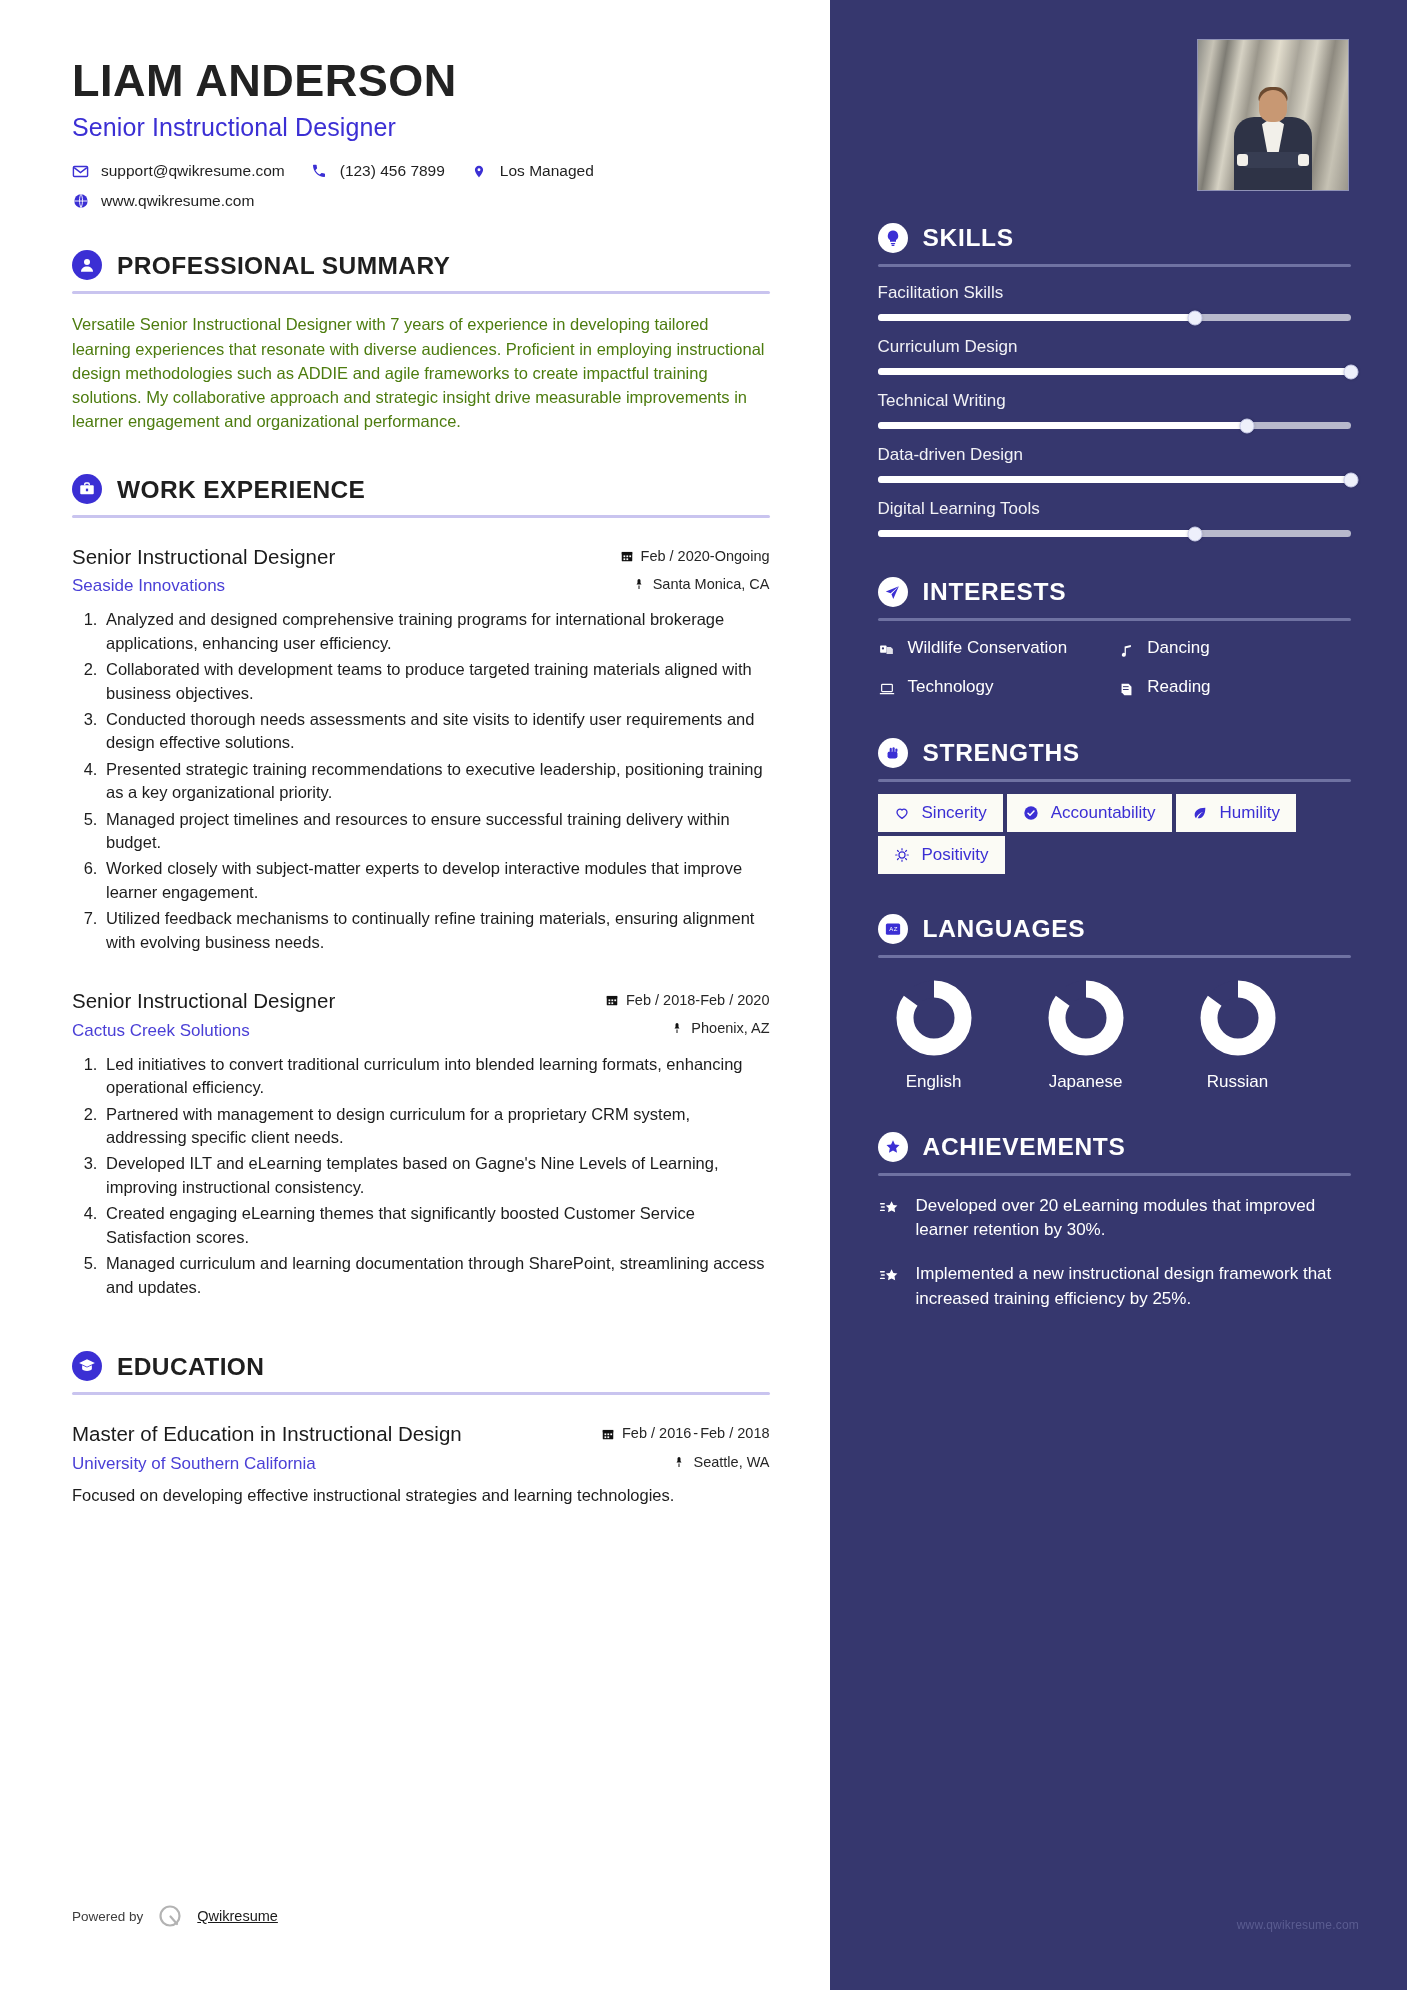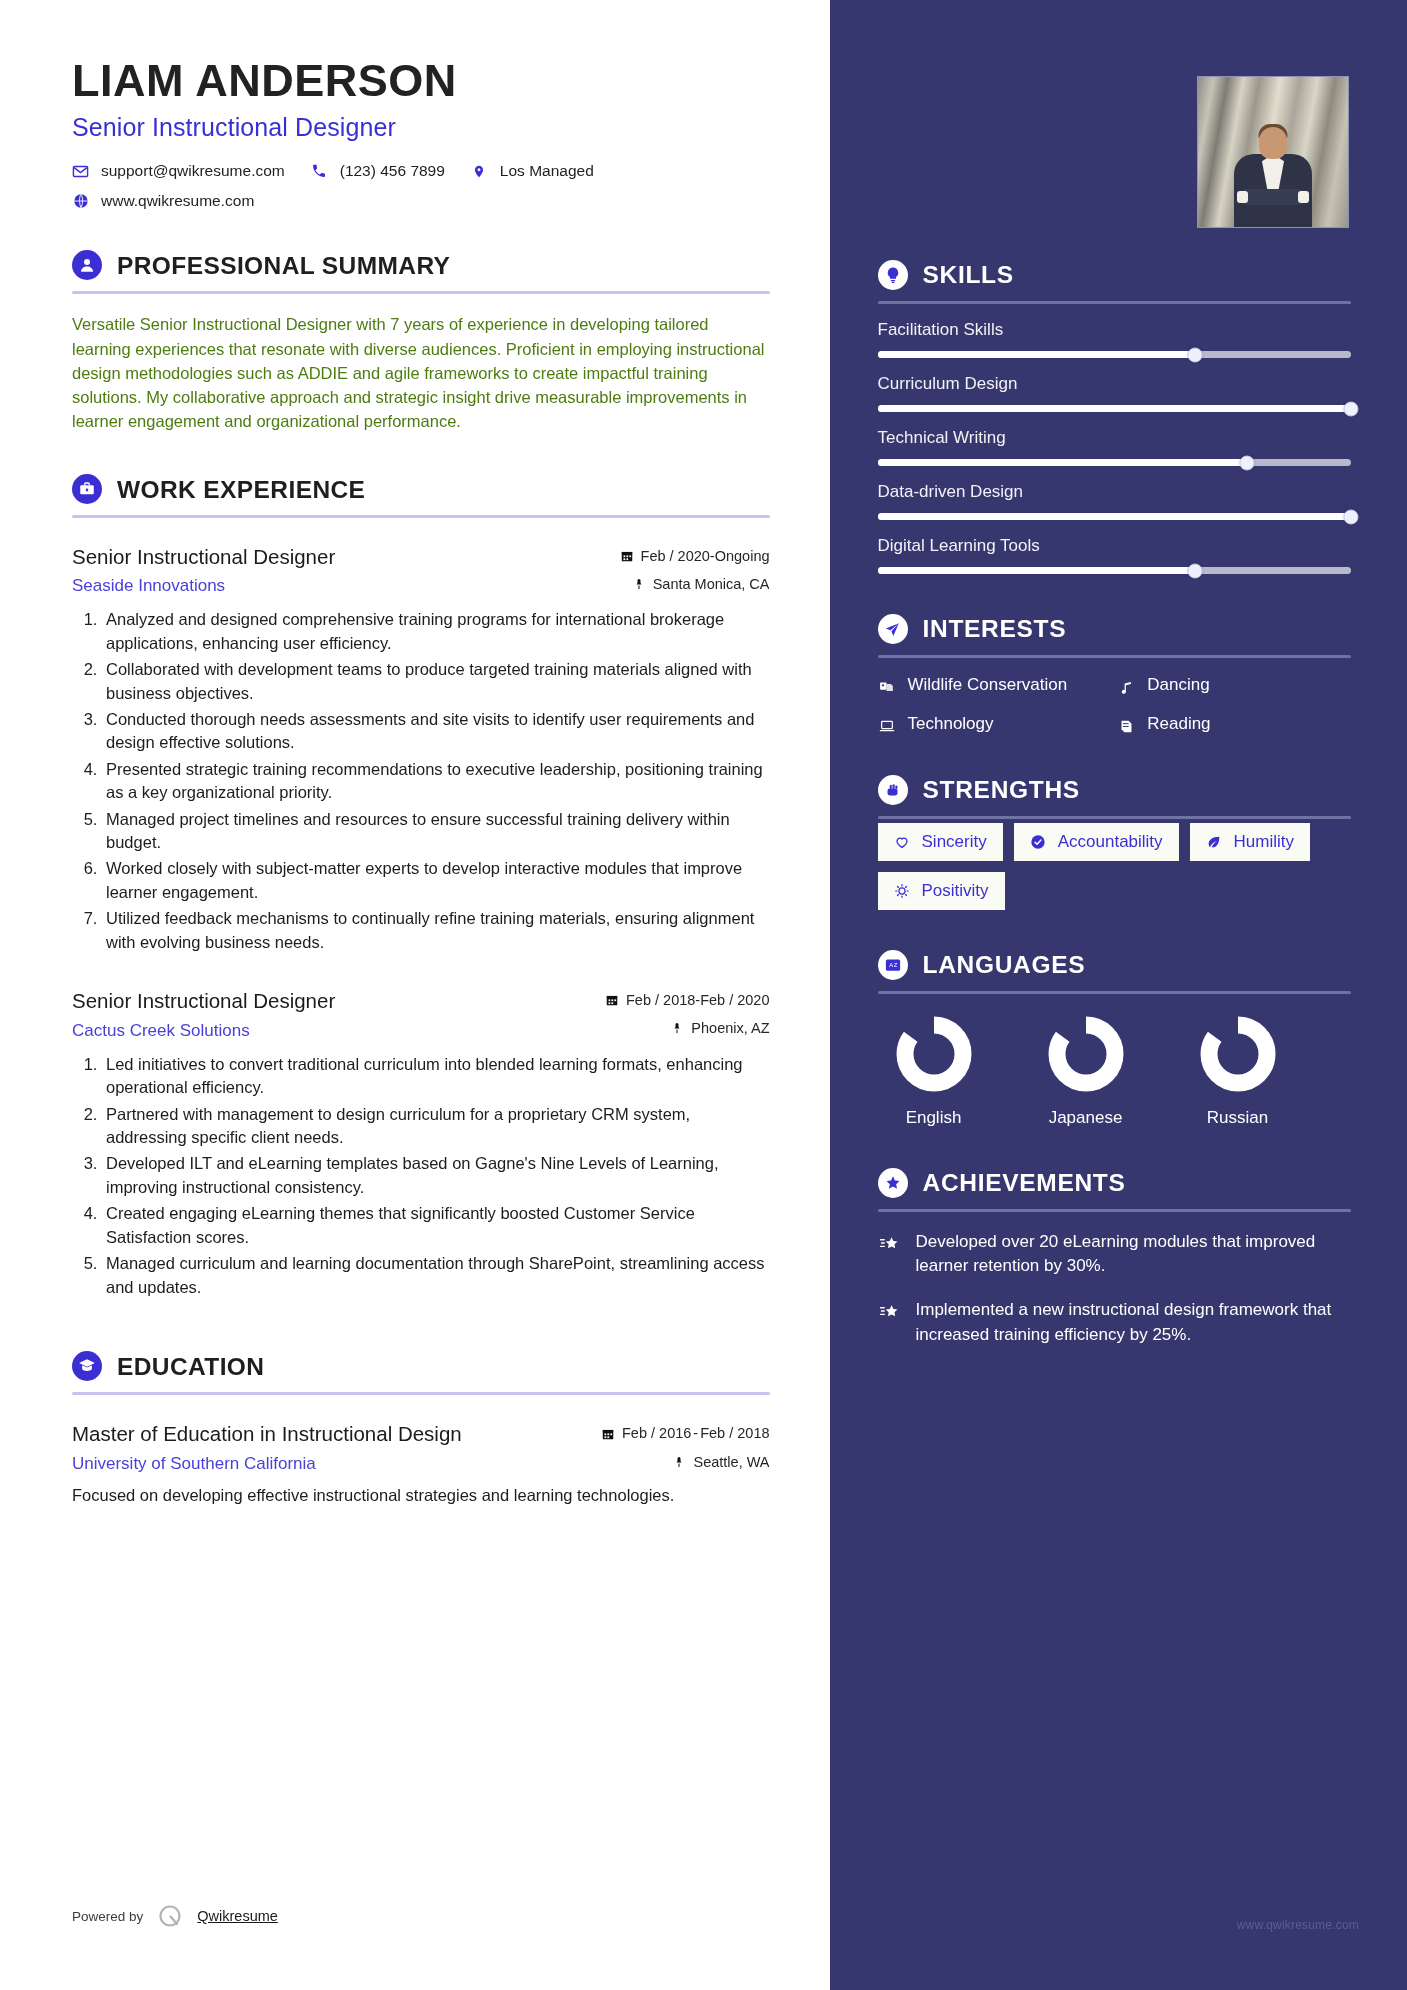--- a/index.html
+++ b/index.html
@@ -189,21 +189,21 @@
   .footer-link {
     font-size: 14.5px;
     color: #1a1a1a;
     text-decoration: underline;
   }
 
   
   .side-col {
     width: 588px;
     background: #36376e;
-    padding: 76px 56px 0 48px;
+    padding: 39px 56px 0 48px;
     position: relative;
     color: #ffffff;
   }
 
   .photo-wrap {
     width: 152px;
     height: 152px;
     margin-left: auto;
     margin-right: 2px;
     border: 1px solid #8f92b6;
@@ -350,24 +350,24 @@
     margin-right: 12px;
     margin-top: 1px;
     display: inline-flex; align-items: center; justify-content: center;
     flex: none;
     color: #ffffff;
   }
   .interest .in-ico svg { display:block; }
 
   
   .strength-grid {
-    margin-top: 4px;
+    margin-top: 12px;
     display: flex;
     flex-wrap: wrap;
-    gap: 11px;
+    gap: 4px;
   }
   .strength {
     display: inline-flex;
     align-items: center;
     background: #fbfbf5;
     padding: 9px 16px;
     font-size: 17px;
     color: #3b2fd4;
   }
   .strength .st-ico {

